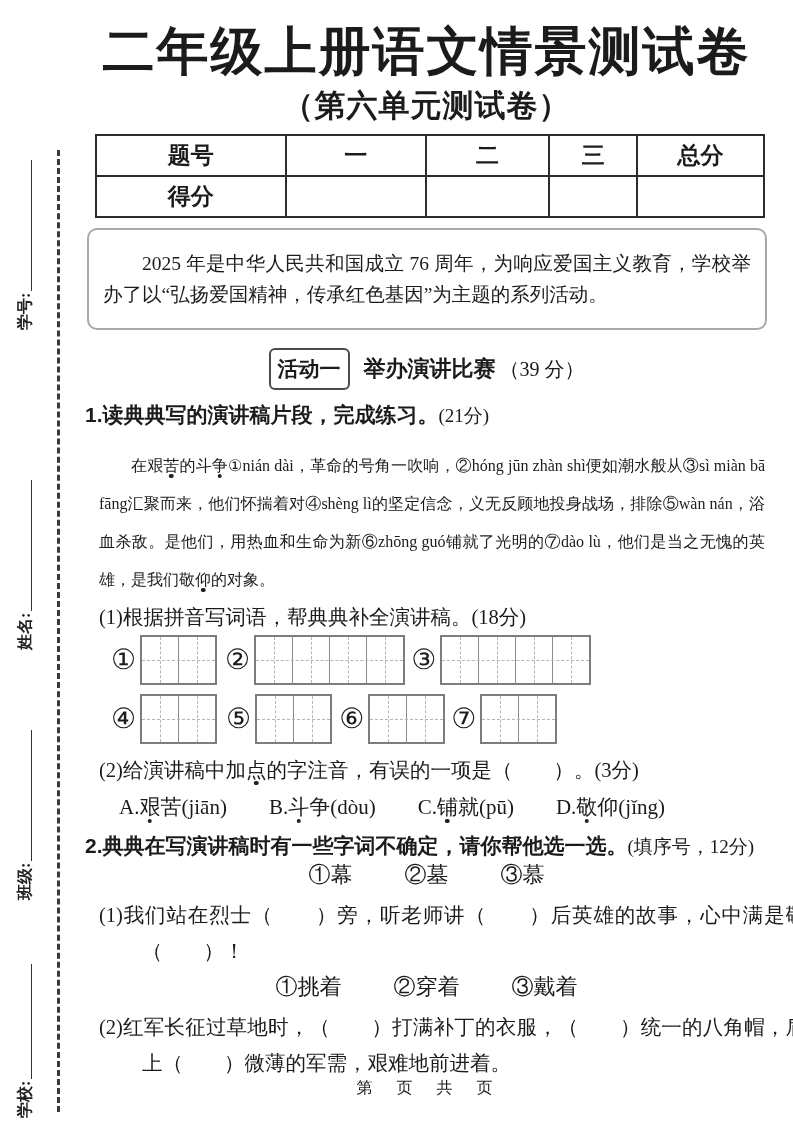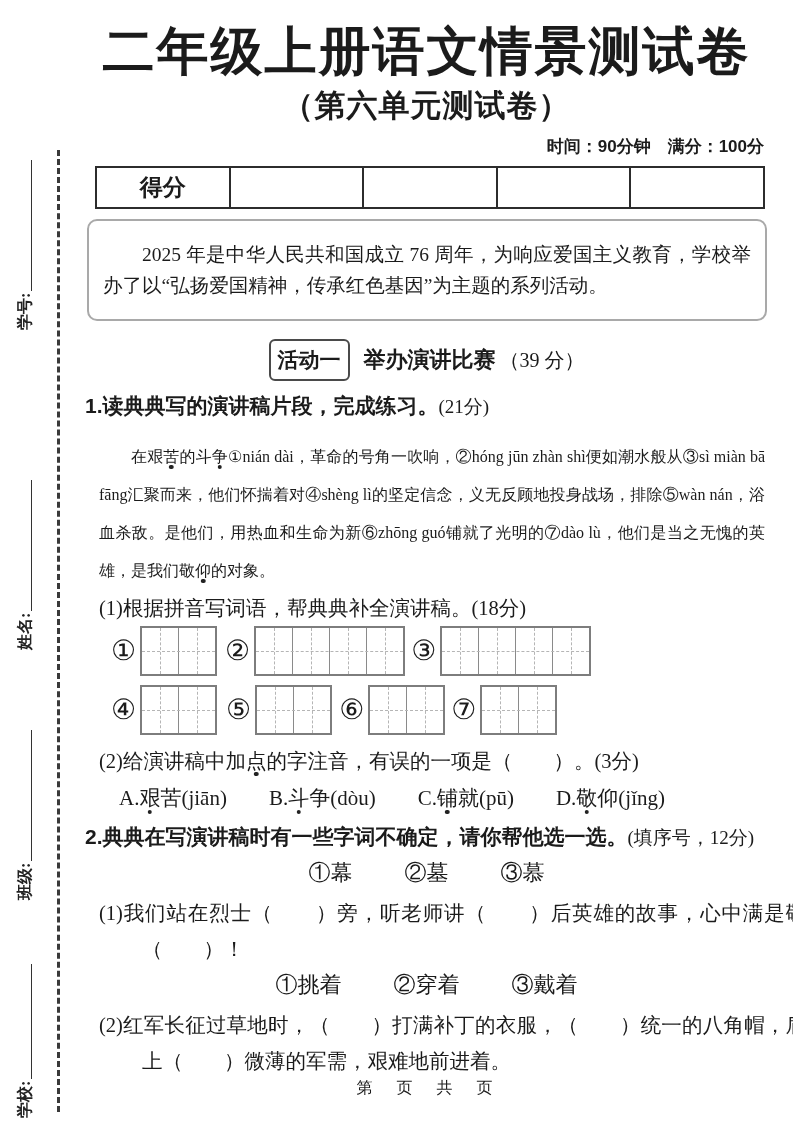--- a/index.html
+++ b/index.html
@@ -89,21 +89,21 @@
   .tian::after{ content:''; position:absolute; left:0; right:0; top:50%;
     border-top:1px dashed #b5b5b5; }
   .tian .cell{ width:36px; height:46px; border-right:1.4px solid #8a8a8a; position:relative; }
   .tian .cell:last-child{ border-right:none; }
   .tian .cell::before{ content:''; position:absolute; top:0; bottom:0; left:50%;
     border-left:1px dashed #b5b5b5; }
   
   .options{ display:flex; margin:8px 0 0 34px; gap:42px; font-size:21px; line-height:30px; }
   
   .choices{ display:flex; justify-content:center; gap:52px;
-    font-size:22px; line-height:30px; margin-top:7px; }
+    font-size:22px; line-height:30px; }
   .hang{
     margin:7px 0 0 14px; width:664px; font-size:20.5px; line-height:36px;
     text-align:justify; padding-left:2.1em; text-indent:-2.1em;
   }
   
   .footer{
     position:absolute; left:85px; width:683px; top:1078; text-align:center;
     font-family:"Liberation Sans","DejaVu Sans",sans-serif;
     font-size:16px; letter-spacing:4px; top:1078px;
   }
@@ -128,24 +128,30 @@
   <div class="side-field" style="left:-52px; top:1030px; width:154px;">
     <span class="side-label">学校:</span>
     <span class="side-line"></span>
   </div>
   <div class="fold-line"></div>
 
   <div class="main">
 
     <h1 class="title">二年级上册语文情景测试卷</h1>
     <h2 class="subtitle">（第六单元测试卷）</h2>
-    <div class="meta">时间：90分钟　满分：100分</div>
 
     <table class="score">
       <tbody>
+          <tr>
+        <td class="c0">题号</td>
+        <td class="c1">一</td>
+        <td class="c2">二</td>
+        <td class="c3">三</td>
+        <td class="c4">总分</td>
+      </tr>
       <tr>
         <td>得分</td>
         <td></td>
         <td></td>
         <td></td>
         <td></td>
       </tr>
     </tbody>
       </table>
 

